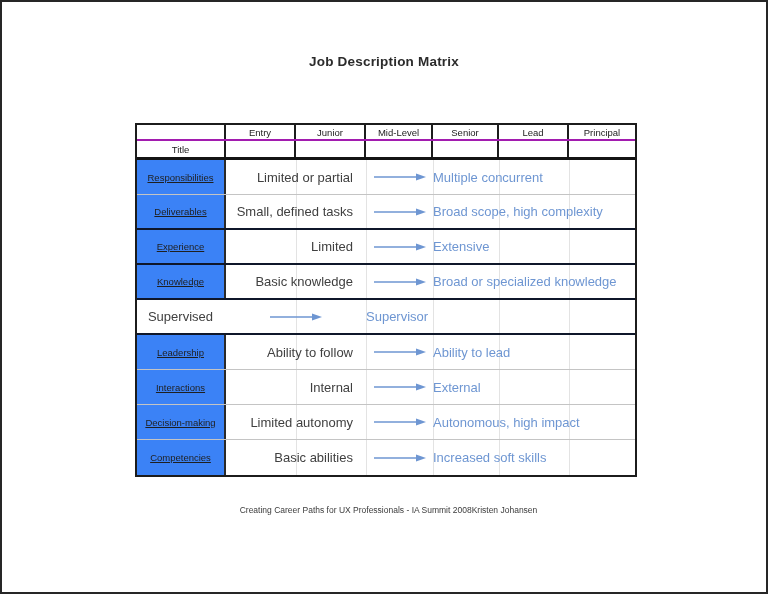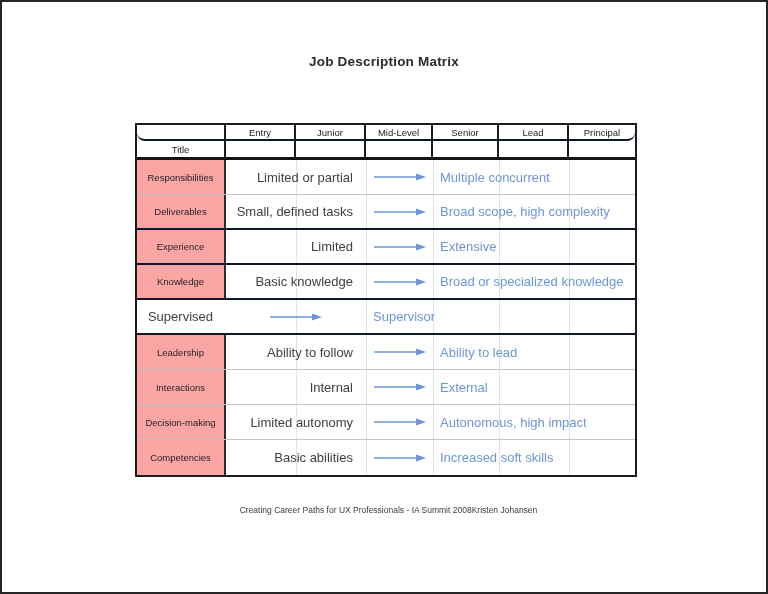--- a/index.html
+++ b/index.html
@@ -30,21 +30,21 @@
     grid-template-columns:89px 70px 70px 67px 66px 70px 1fr;
   }
   .hrow .cell{
     box-sizing:border-box;
     border-right:2px solid #1c1c1c;
     display:flex;align-items:center;justify-content:center;
     font-size:9.5px;color:#222;
     height:14px;
   }
   .hrow .cell:last-child{border-right:none;}
-  .hrow.cols{border-bottom:2px solid #0f172a;border-radius:8px;}
+  .hrow.cols{border-bottom:2px solid #a21caf;}
   .hrow.titlerow .cell{height:16px;}
   .hrow.titlerow{border-bottom:3px solid #141414;}
   
   .tbody{position:relative;}
   .colsep{
     position:absolute;top:0;bottom:0;width:1px;
     background:#e3e3e3;z-index:0;
   }
   .drow{
     position:relative;z-index:1;
@@ -53,34 +53,34 @@
     height:35px;
     box-sizing:border-box;
   }
   .drow.sep-light{border-bottom:1px solid #c4c4c4;}
   .drow.sep-dark{border-bottom:2px solid #0f172a;}
   .drow .rlabel{
     box-sizing:border-box;
     border-right:2px solid #2a2a2a;
     display:flex;align-items:center;justify-content:center;
     font-size:9.5px;color:#1f1f1f;
-    background:#fca5a5;
+    background:#3b82f6;
+    text-decoration:underline;
   }
   .drow .from{
     display:flex;align-items:center;justify-content:flex-end;
     padding-right:13px;
     font-size:13px;color:#404040;
     white-space:nowrap;
   }
   .drow .arrowcell{
     display:flex;align-items:center;justify-content:center;
   }
   .drow .to{
     display:flex;align-items:center;justify-content:flex-start;
-    padding-left:7px;
     font-size:13px;color:#6e96d2;
     white-space:nowrap;
   }
   
   .footer{
     position:absolute;left:133px;top:503px;width:507px;
     display:flex;justify-content:center;
     font-size:8.5px;color:#3b3b3b;
   }
 </style>

